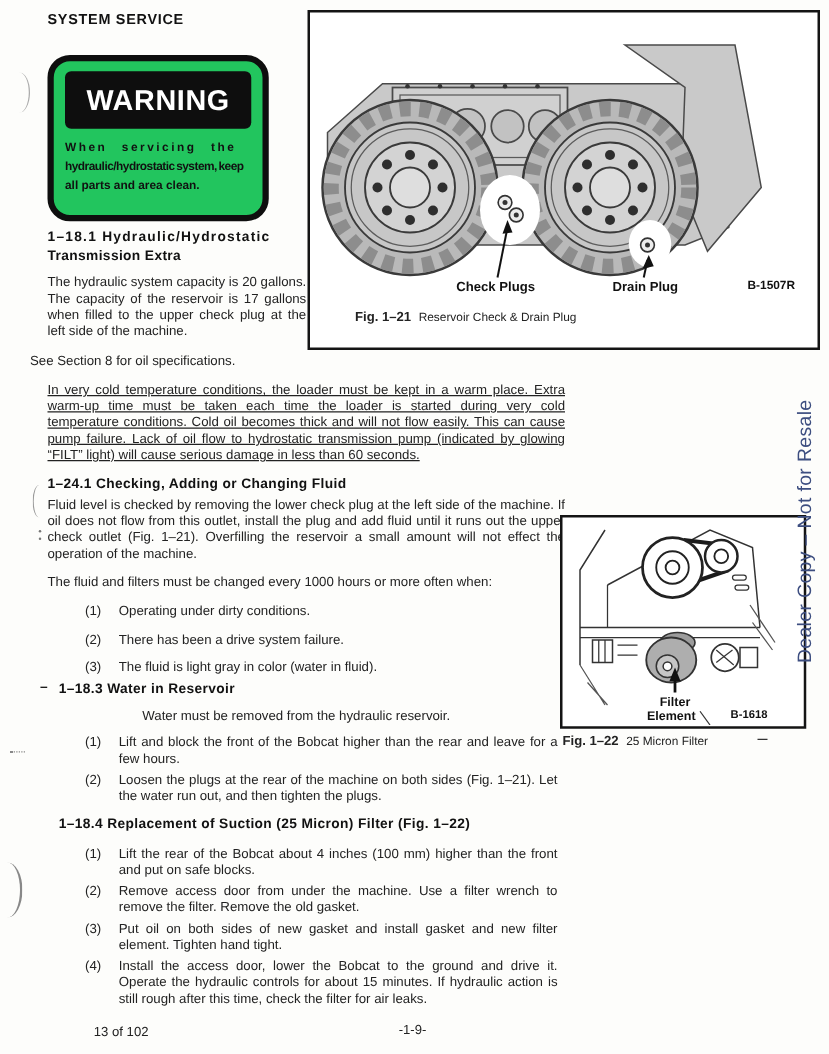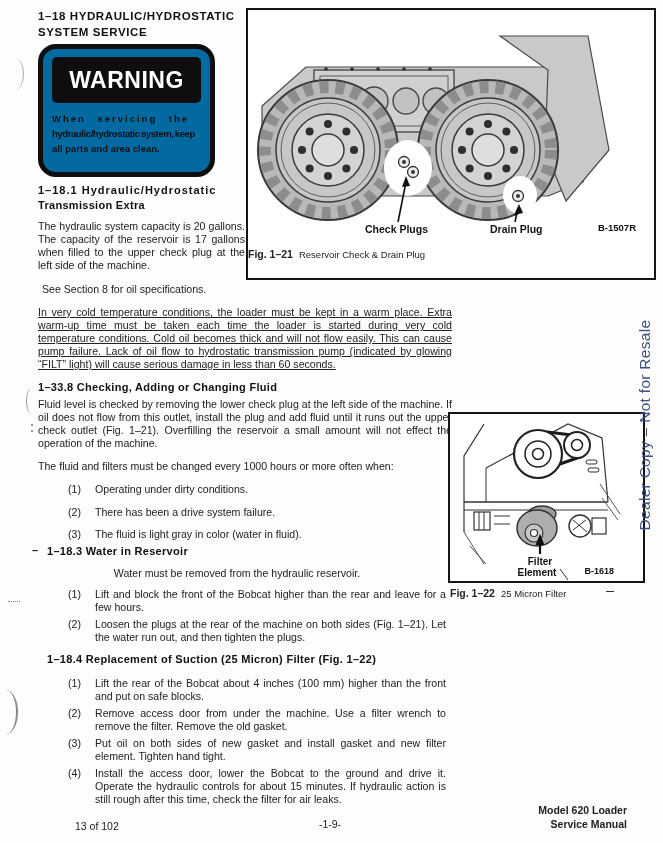--- a/index.html
+++ b/index.html
@@ -13,42 +13,42 @@
   .b { font-weight:bold; }
   .body-txt { font-size:10.6px; line-height:13px; text-align:justify; color:#222; }
   .head-txt { font-size:11px; font-weight:bold; color:#111; letter-spacing:.3px; }
 
   
   .page-head { left:38px; top:8px; width:210px; font-size:11.5px; font-weight:bold;
                letter-spacing:.6px; line-height:16px; color:#111; }
 
   
   .warnbox { left:38px; top:44px; width:177px; height:133px; box-sizing:border-box;
-             border:5px solid #0e0e0e; border-radius:18px; padding:8px 9px; background:#0369a1; }
+             border:5px solid #0e0e0e; border-radius:18px; padding:8px 9px; background:#22c55e; }
   .warnhead { background:#0e0e0e; color:#fff; height:46px; border-radius:5px;
               display:flex; align-items:center; justify-content:center;
               font-size:23px; font-weight:bold; letter-spacing:.5px; }
   .warnbody { margin-top:8px; font-size:9.5px; font-weight:bold; line-height:15px; color:#111; }
   .warnline { white-space:nowrap; overflow:hidden; }
   .wl1 { letter-spacing:2px; word-spacing:7px; }
   .wl2 { letter-spacing:-0.4px; word-spacing:-1px; }
 
   
   .figframe { box-sizing:border-box; border:2.5px solid #141414; background:#fff; }
   .fig21 { left:246px; top:8px; width:410px; height:272px; }
   .fig22 { left:448px; top:412px; width:197px; height:171px; }
   .figcap { font-size:9.5px; color:#222; white-space:nowrap; }
   .figcap .lbl { font-size:10.5px; font-weight:bold; margin-right:6px; }
   svg text { font-family:"Liberation Sans", sans-serif; fill:#111; }
 
   
   .sec181-head { left:38px; top:183px; width:210px; font-size:11px; font-weight:bold;
                  letter-spacing:1px; line-height:15px; color:#111; }
   .p-narrow { left:38px; top:220px; width:207px; }
-  .p-see { left:42px; top:283px; width:240px; text-align:left; }
+  .p-see { left:24px; top:283px; width:240px; text-align:left; }
   .p-cold { left:38px; top:306px; width:414px;text-decoration:underline; }
   .h182 { left:38px; top:381px; width:414px; }
   .p-1821 { left:38px; top:398px; width:414px; }
   .p-1822 { left:38px; top:460px; width:414px; text-align:left; }
   .item { position:absolute; left:68px; width:378px; display:flex; }
   .inum { width:27px; flex:none; }
   .itxt { flex:1; text-align:justify; }
   .h183 { left:47px; top:545px; }
   .dash183 { left:32px; top:544px; font-size:11px; font-weight:bold; }
   .p-183 { left:47px; top:567px; width:380px; text-align:center; }
@@ -71,21 +71,20 @@
   .dot1 { left:31px; top:424px; width:2px; height:2px; background:#777; border-radius:50%; box-shadow:0 6px 0 #777; }
   .dash-foot { left:606px; top:591px; width:8px; height:0; border-top:1.7px solid #333; }
   .dashes-l { left:8px; top:601px; width:12px; height:0; border-top:1.3px dotted #888; }
 </style>
 </head>
 <body>
 
 <div class="page">
 
   <div class="abs page-head">
-    <div>1–18  HYDRAULIC/HYDROSTATIC</div>
     <div>SYSTEM SERVICE</div>
   </div>
 
   <div class="abs warnbox">
     <div class="warnhead">WARNING</div>
     <div class="warnbody">
       <div class="warnline wl1">When servicing the</div>
       <div class="warnline wl2">hydraulic/hydrostatic system, keep</div>
       <div class="warnline">all parts and area clean.</div>
     </div>
@@ -164,34 +163,34 @@
       <g>
         <line x1="267" y1="212" x2="270" y2="198" stroke="#111" stroke-width="1.6"></line>
         <polygon points="271,194 266,205 275,203" fill="#111"></polygon>
       </g>
 
       <text x="117" y="223" font-size="10.5" font-weight="bold">Check Plugs</text>
       <text x="242" y="223" font-size="10.5" font-weight="bold">Drain Plug</text>
       <text x="350" y="221" font-size="9.5" font-weight="bold">B-1507R</text>
     </svg>
   </div>
-  <div class="abs figcap" style="left:248px; top:248px;">
+  <div class="abs figcap" style="left:248px; top:248px;padding-left:36px;">
     <span class="lbl">Fig. 1–21</span><span>Reservoir Check &amp; Drain Plug</span>
   </div>
 
   <div class="abs sec181-head">
     <div>1–18.1  Hydraulic/Hydrostatic</div>
     <div style="letter-spacing:.3px">Transmission Extra</div>
   </div>
   <div class="abs body-txt p-narrow">The hydraulic system capacity is 20 gallons. The capacity of the reservoir is 17 gallons when filled to the upper check plug at the left side of the machine.</div>
   <div class="abs body-txt p-see">See Section 8 for oil specifications.</div>
 
   <div class="abs body-txt p-cold">In very cold temperature conditions, the loader must be kept in a warm place. Extra warm-up time must be taken each time the loader is started during very cold temperature conditions. Cold oil becomes thick and will not flow easily. This can cause pump failure. Lack of oil flow to hydrostatic transmission pump (indicated by glowing “FILT” light) will cause serious damage in less than 60 seconds.</div>
 
-  <div class="abs head-txt h182">1–33.8  Checking, Adding or Changing Fluid</div>
+  <div class="abs head-txt h182">1–24.1  Checking, Adding or Changing Fluid</div>
   <div class="abs body-txt p-1821">Fluid level is checked by removing the lower check plug at the left side of the machine. If oil does not flow from this outlet, install the plug and add fluid until it runs out the upper check outlet (Fig. 1–21). Overfilling the reservoir a small amount will not effect the operation of the machine.</div>
   <div class="abs body-txt p-1822">The fluid and filters must be changed every 1000 hours or more often when:</div>
   <div class="item body-txt" style="top:483px">
     <span class="inum">(1)</span>
     <span class="itxt">Operating under dirty conditions.</span>
   </div>
   <div class="item body-txt" style="top:506px">
     <span class="inum">(2)</span>
     <span class="itxt">There has been a drive system failure.</span>
   </div>
@@ -287,24 +286,20 @@
     </svg>
   </div>
   <div class="abs figcap" style="left:450px; top:587px;">
     <span class="lbl">Fig. 1–22</span><span>25 Micron Filter</span>
   </div>
 
   <div class="abs dealer" id="dealer-stamp" style="color: rgb(61, 78, 128);">Dealer Copy – Not for Resale</div>
 
   <div class="abs footer" style="left:75px; top:820px;text-align:right;">13 of 102</div>
   <div class="abs footer" style="left:300px; top:818px; width:60px; text-align:center;">-1-9-</div>
-  <div class="abs footer b" style="left:430px; top:804px; width:197px; text-align:right; line-height:13.5px;">
-    <div>Model 620 Loader</div>
-    <div>Service Manual</div>
-  </div>
 
   <div class="art arc1"></div>
   <div class="art arc2"></div>
   <div class="art arc3"></div>
   <div class="art dot1"></div>
   <div class="art dash-foot"></div>
   <div class="art dashes-l"></div>
 
 </div>
 

